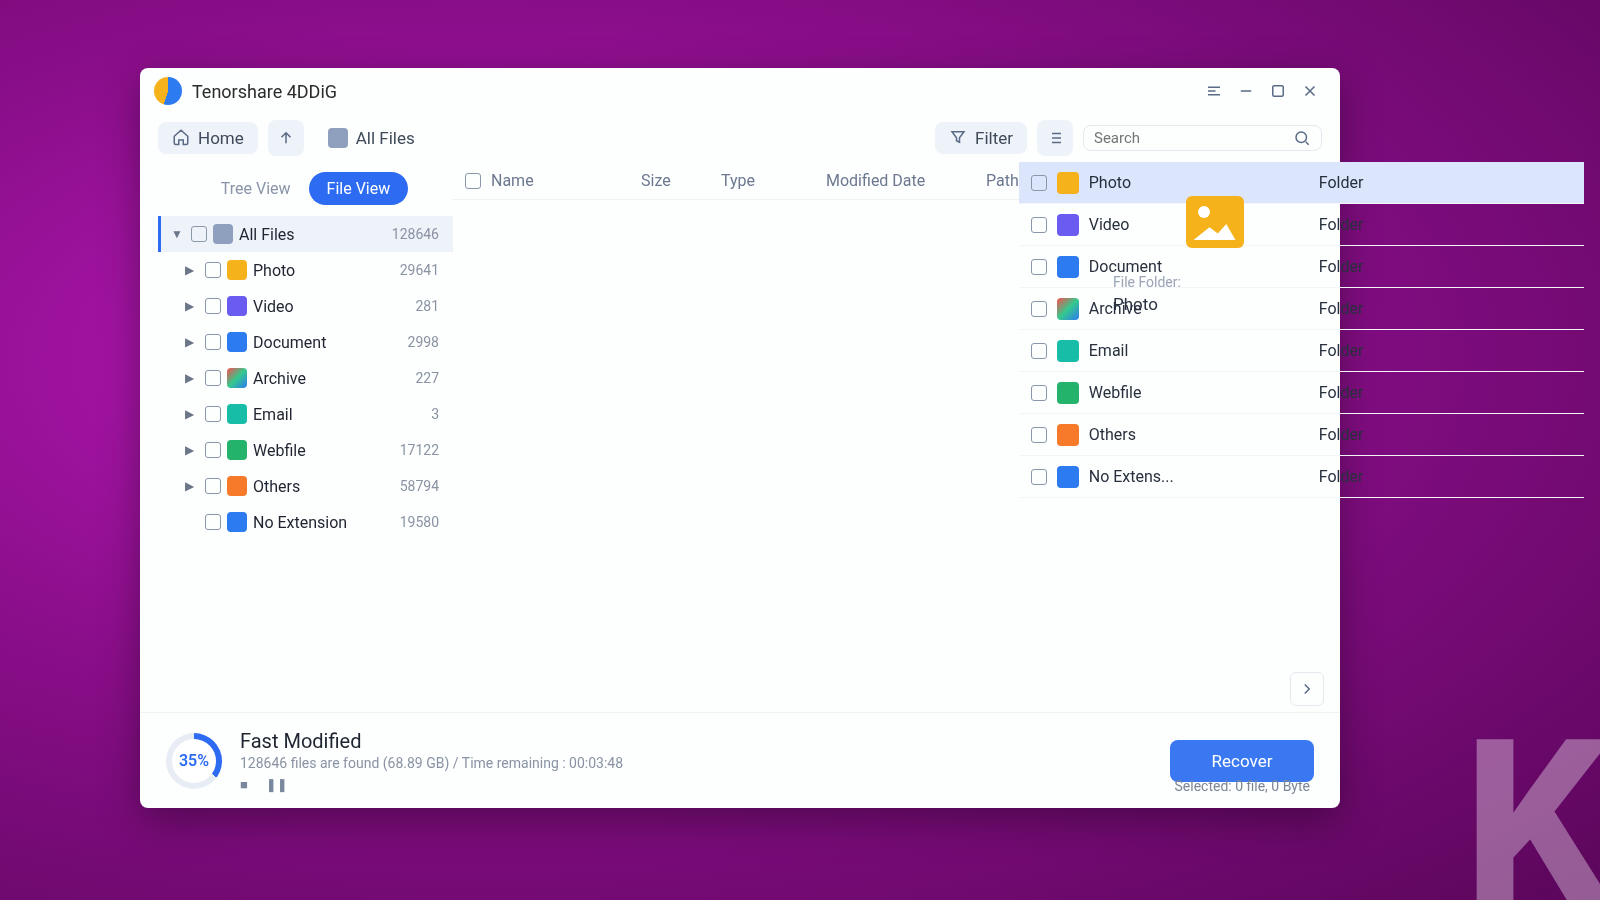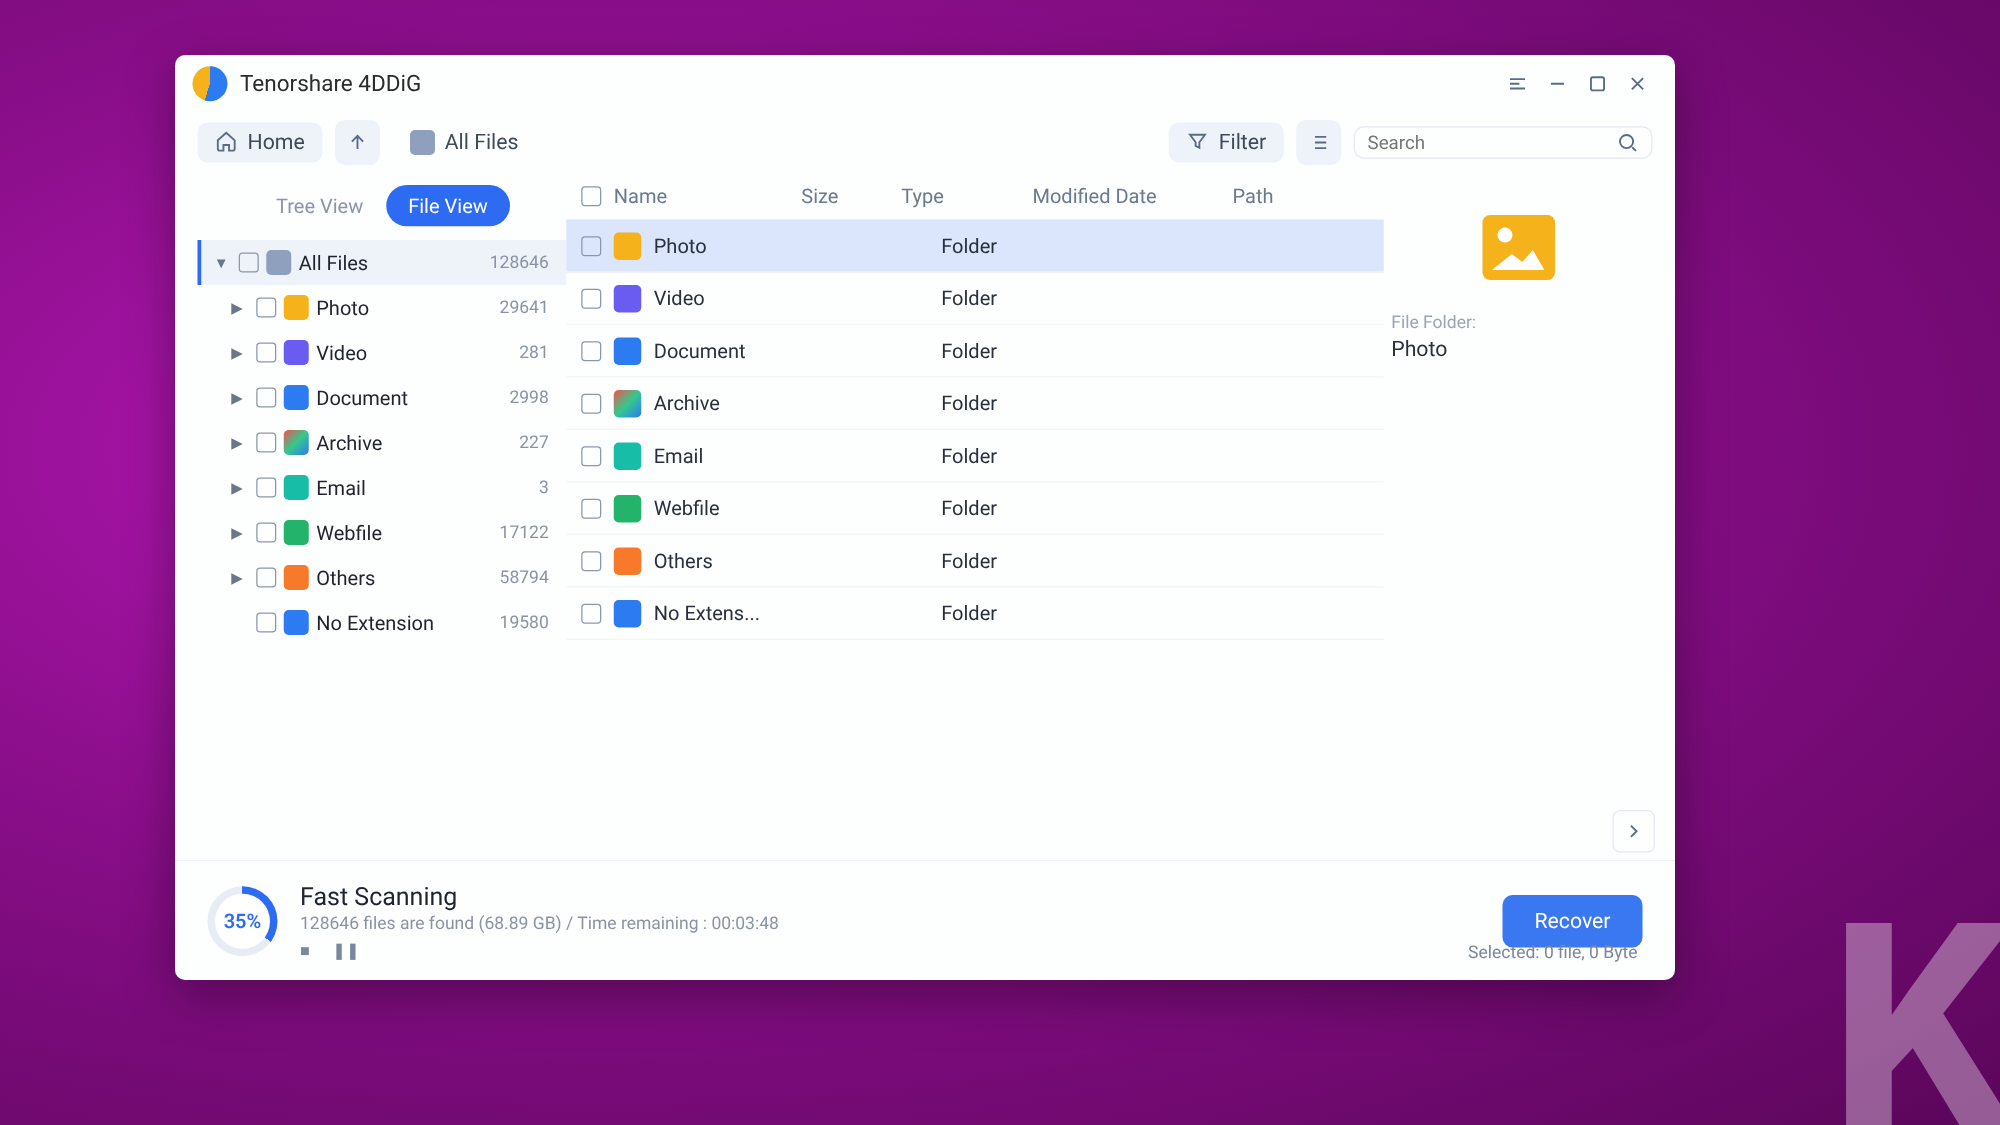--- a/index.html
+++ b/index.html
@@ -2,21 +2,21 @@
 <html><head>
 <meta charset="utf-8">
 <style>
   * { box-sizing: border-box; margin: 0; padding: 0; font-family: -apple-system, BlinkMacSystemFont, "Segoe UI", Roboto, sans-serif; }
   body {
     width: 1600px; height: 900px;
     background: radial-gradient(ellipse at 30% 40%, #b818b8 0%, #8a0e8a 45%, #5b065b 100%);
     position: relative; overflow: hidden;
   }
   .window {
-    position: absolute; left:140px; top:44px; width:1200px; height:740px;
+    position: absolute; left:140px; top:68px; width:1200px; height:740px;
     background:#fdfefe; border-radius:8px;
     box-shadow:0 12px 40px rgba(0,0,0,.35);
     display:flex; flex-direction:column;
   }
   
   .titlebar { height:46px; display:flex; align-items:center; padding:0 14px; }
   .logo { width:28px; height:28px; border-radius:50%; background:conic-gradient(#2d7bf0 0 55%, #f6b21b 55% 100%); margin-right:10px;}
   .app-title { font-size:18px; color:#2b2b2b; }
   .titlebar .spacer{flex:1;}
   .winctl{ width:32px;height:32px; display:flex;align-items:center;justify-content:center; color:#555; }
@@ -50,21 +50,21 @@
   }
   .trow.selected{background:#eef2f9;border-left-color:#2d6cf2;}
   .trow .caret{width:14px;color:#6b7688;font-size:12px;}
   .trow .cb{width:16px;height:16px;border:1.5px solid #8b97ab;border-radius:3px;}
   .ticon{width:20px;height:20px;border-radius:4px;}
   .trow .label{font-size:16px;color:#1f2430;}
   .trow .cnt{margin-left:auto;margin-right:14px;color:#8a93a4;font-size:14px;}
   .child{padding-left:24px;}
   
   .filelist{
-    flex:1; display:flex;flex-direction:column; min-width:0;
+    flex:1; display:flex;flex-direction:row; min-width:0;
   }
   .fhead{
     display:flex;align-items:center;height:38px;gap:10px;padding-left:12px;color:#6c7890;font-size:16px;
     border-bottom:1px solid #eef1f5;
   }
   .col-name{flex:0 0 140px;display:flex;align-items:center;gap:10px;}
   .col-size{flex:0 0 70px;}
   .col-type{flex:0 0 95px;}
   .col-mod{flex:0 0 150px;}
   .col-path{flex:1;}
@@ -100,21 +100,21 @@
     display:flex;align-items:center;justify-content:center;position:relative;
   }
   .ring:before{content:"";position:absolute;inset:6px;background:#fff;border-radius:50%;}
   .ring span{position:relative;color:#2d6cf2;font-weight:600;font-size:16px;}
   .scaninfo{margin-left:18px;}
   .scaninfo .t{font-size:20px;color:#1e2530;}
   .scaninfo .s{font-size:14px;color:#8a93a4;margin-top:2px;}
   .scaninfo .ctrls{margin-top:6px;display:flex;gap:18px;color:#7a889e;font-size:13px;}
   .footer .spacer{flex:1;}
   .recover{
-    width:112px;height:42px;background:#3a78f2;color:#fff;border-radius:8px;
+    width:144px;height:42px;background:#3a78f2;color:#fff;border-radius:8px;
     display:flex;align-items:center;justify-content:center;font-size:17px;
   }
   .seltext{position:absolute;right:30px;bottom:14px;color:#7b8697;font-size:14px;}
   
   .ic-photo{background:#f6b21b;} .ic-video{background:#6a5cf0;} .ic-doc{background:#2d7bf0;}
   .ic-archive{background:linear-gradient(135deg,#f94e4e,#34c98e,#2d7bf0);} .ic-email{background:#18bda8;}
   .ic-web{background:#23b36a;} .ic-others{background:#f77a2b;} .ic-noext{background:#2d7bf0;}
   .ic-disk{background:#8ea0bd;}
   
   .kmark{position:absolute;right:-10px;bottom:-40px;font-size:230px;font-weight:800;color:rgba(255,255,255,.35);line-height:1;user-select:none;}
@@ -362,21 +362,21 @@
       </div>
     </div>
 
   </div>
 
   <div class="footer">
     <div class="ring" style="--p:35%">
       <span>35%</span>
     </div>
     <div class="scaninfo">
-      <div class="t">Fast Scanning</div>
+      <div class="t">Fast Modified</div>
       <div class="s">128646 files are found (68.89 GB) /  Time remaining : 00:03:48</div>
       <div class="ctrls">
         <span>■</span>
         <span>❚❚</span>
       </div>
     </div>
     <div class="spacer"></div>
     <div class="recover">Recover</div>
     <div class="seltext">Selected: 0 file, 0 Byte</div>
   </div>

